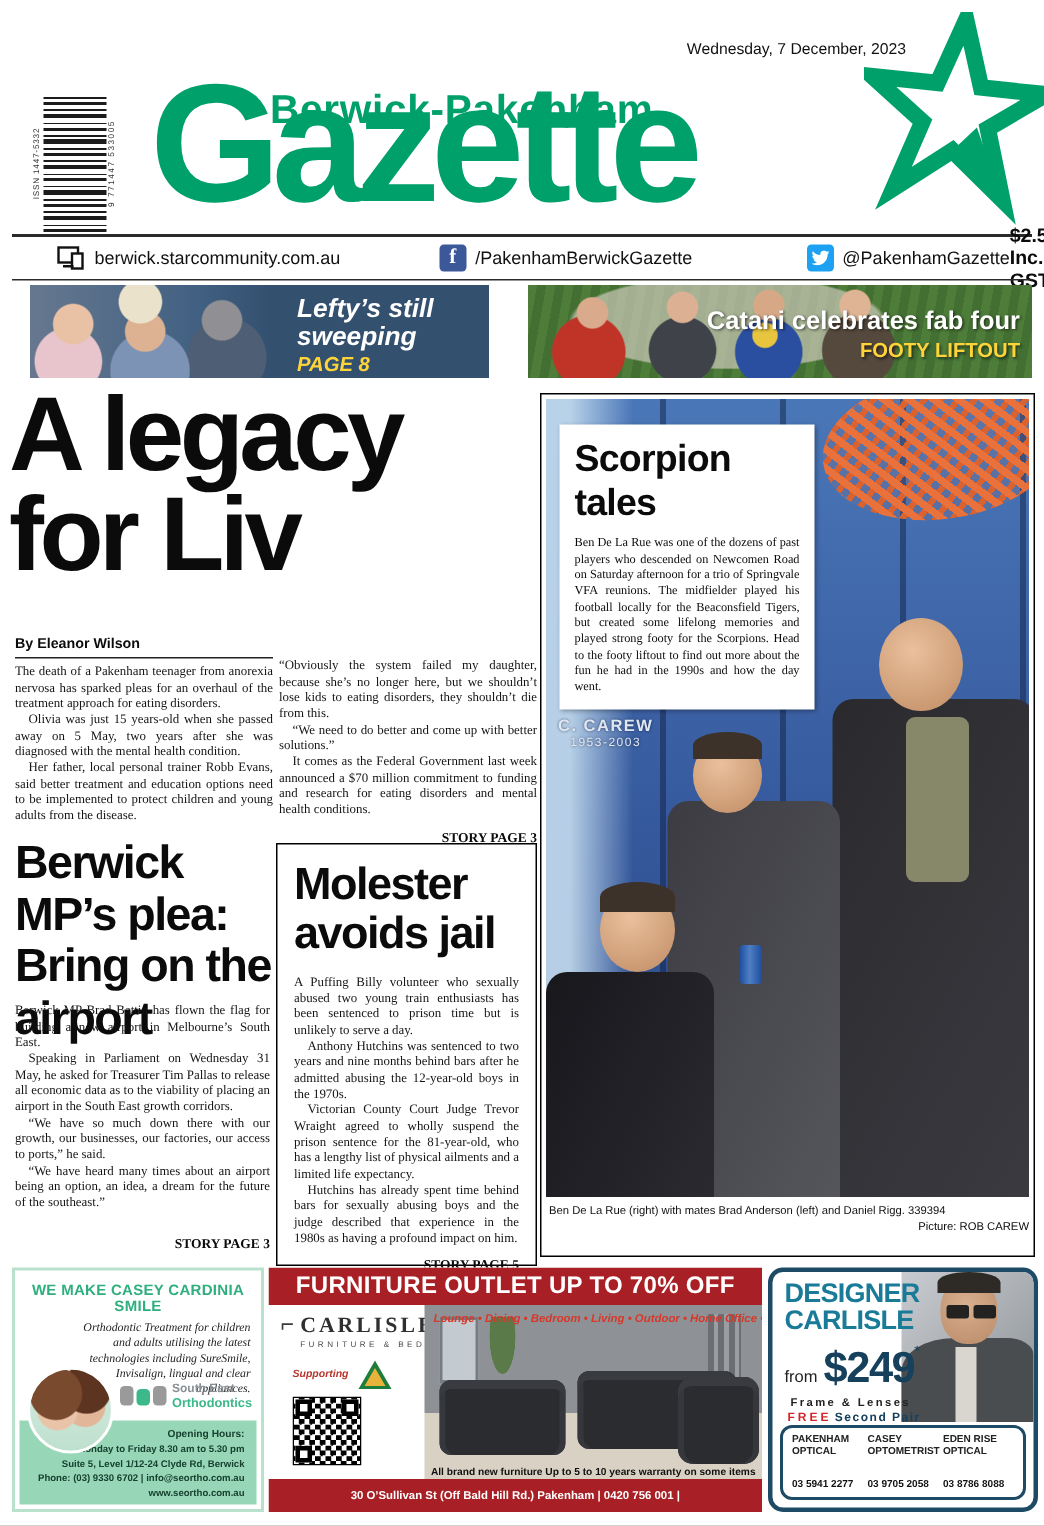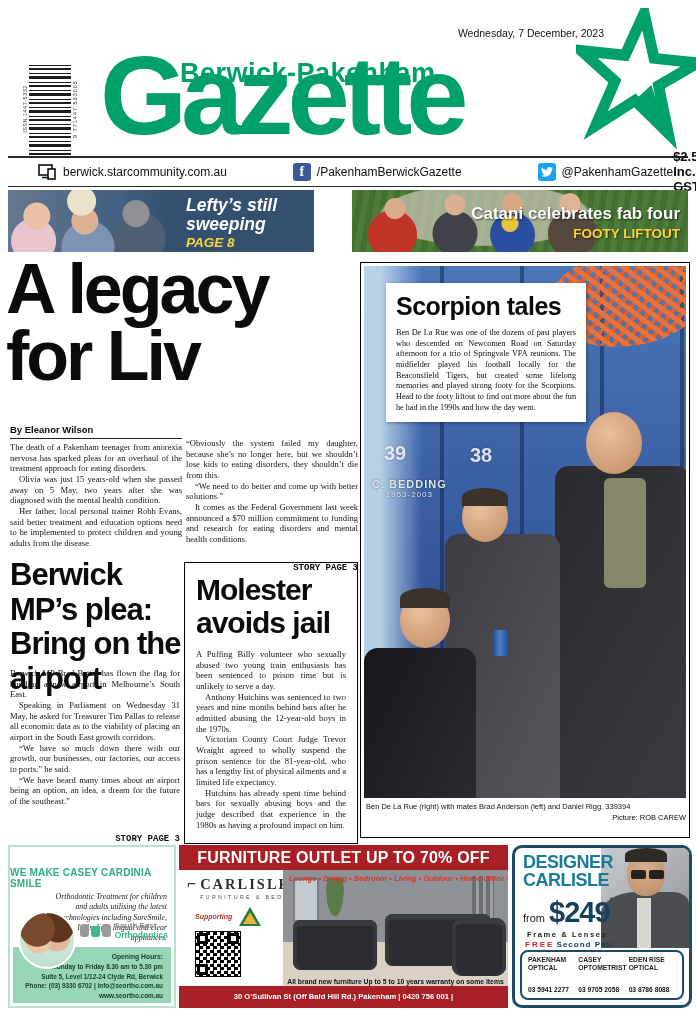--- a/index.html
+++ b/index.html
@@ -34,21 +34,21 @@
   .c-item{display:flex;align-items:center;gap:6px;font-size:12px;color:#111}
   .c-web{margin-left:30px}
   .c-fb{margin-left:66px}
   .c-tw{margin-left:76px}
   .price{margin-left:auto;margin-right:14px;font-size:13px;font-weight:bold}
   .fb-badge{width:18px;height:18px;background:#3b5998;color:#fff;border-radius:3px;font-weight:bold;font-size:14px;text-align:center;line-height:18px;font-family:"Liberation Serif",serif}
   .tw-badge{width:18px;height:18px;background:#1da1f2;border-radius:3px;display:flex;align-items:center;justify-content:center}
 
   
   .banner{position:absolute;top:190px;height:62px;overflow:hidden}
-  .banner-l{left:8px;width:306px;background:var(--navy)}
+  .banner-l{left:20px;width:306px;background:var(--navy)}
   .banner-r{left:352px;width:336px;background:repeating-linear-gradient(100deg,#4e7d3a 0 6px,#446f33 6px 12px)}
   .b1-photo{position:absolute;left:0;top:0;width:160px;height:100%;
     background:
       radial-gradient(circle at 18% 42%, #e9c2a6 0 13px, rgba(0,0,0,0) 14px),
       radial-gradient(circle at 16% 82%, #e8c4cc 0 22px, rgba(0,0,0,0) 23px),
       radial-gradient(circle at 46% 18%, #eae2ca 0 14px, rgba(0,0,0,0) 15px),
       radial-gradient(circle at 48% 50%, #dcb292 0 13px, rgba(0,0,0,0) 14px),
       radial-gradient(circle at 50% 92%, #7c93b5 0 26px, rgba(0,0,0,0) 27px),
       radial-gradient(circle at 80% 38%, #8f8f94 0 13px, rgba(0,0,0,0) 14px),
       radial-gradient(circle at 82% 78%, #4e5e75 0 26px, rgba(0,0,0,0) 27px),
@@ -71,21 +71,21 @@
   .b2-ref{color:var(--yellow);font-size:13.5px;margin-top:2px}
 
   
   .serif{font-family:"Liberation Serif",serif}
   .lead-hl{position:absolute;left:6px;top:256px;width:352px;font-size:70px;font-weight:bold;letter-spacing:-3px;line-height:.95;color:var(--ink)}
   .byline{position:absolute;left:10px;top:424px;width:172px;font-size:9.5px;font-weight:bold;border-bottom:1.5px solid #222;padding-bottom:3px}
   .body-col p{font-size:8.6px;line-height:1.24;text-align:justify;color:#141414}
   .body-col p.ind{text-indent:9px}
   .col1{position:absolute;left:10px;top:442px;width:172px}
   .col2{position:absolute;left:186px;top:438px;width:172px}
-  .storyref{font-weight:bold;font-size:9px;text-align:right;font-family:Liberation Mono, monospace;margin-top:18px}
+  .storyref{font-weight:bold;font-size:9px;text-align:right;font-family:Liberation Serif, serif;margin-top:8px}
   .air-hl{position:absolute;left:10px;top:558px;width:172px;font-size:31px;font-weight:bold;letter-spacing:-1px;line-height:1.12}
   .air-body{position:absolute;left:10px;top:668px;width:170px}
   .air-ref{position:absolute;left:10px;top:816px;width:170px}
   .court-box{position:absolute;left:184px;top:562px;width:174px;height:282px;border:1.5px solid #000;padding:10px 11px}
   .court-hl{font-size:30px;font-weight:bold;letter-spacing:-1px;line-height:1.1;margin-bottom:10px}
 
   
   .photo{position:absolute;left:360px;top:262px;width:330px;height:576px;border:1px solid #000;background:#fff;padding:3px}
   .photo-img{position:relative;width:100%;height:532px;overflow:hidden;background:linear-gradient(180deg,#4a77b8 0,#35589c 55%,#2c4a86 100%)}
   .lockers{position:absolute;inset:0;background:
@@ -99,27 +99,27 @@
   .plaque-name{font-size:11px;font-weight:bold;letter-spacing:1px}
   .plaque-years{font-size:8px;letter-spacing:1px}
   .person{position:absolute}
   .head{position:absolute;border-radius:50%;background:radial-gradient(circle at 40% 35%, #eac09c, #c08c64)}
   .hair{position:absolute;border-radius:50% 50% 0 0;background:#3d3229}
   .torso{position:absolute;border-radius:14px 14px 0 0}
   .shirt{position:absolute;background:#87876a;border-radius:6px}
   .can{position:absolute;width:15px;height:26px;background:linear-gradient(90deg,#1d4e9e,#4f7ec4 45%,#1d4e9e);border-radius:3px}
   .photo-cap{padding:4px 2px 0 2px;font-size:7.5px;color:#111}
   .photo-credit{text-align:right;margin-top:2px;font-size:7.5px}
-  .scorp{position:absolute;left:22px;top:17px;width:200px;background:#fff;padding:9px 10px;box-shadow:1px 1px 3px rgba(0,0,0,.35)}
+  .scorp{position:absolute;left:9px;top:17px;width:170px;background:#fff;padding:9px 10px;box-shadow:1px 1px 3px rgba(0,0,0,.35)}
   .scorp-hl{font-size:25px;font-weight:bold;letter-spacing:-.5px;margin-bottom:7px}
   .scorp-body{font-family:"Liberation Serif",serif;font-size:8.2px;line-height:1.3;text-align:justify}
 
   
   .ad-ortho{position:absolute;left:8px;top:845px;width:168px;height:163px;border:2px solid #b9e1cd;background:#fff}
-  .ortho-title{color:#2fae7e;font-size:10px;font-weight:bold;text-align:left;padding-top:20px;letter-spacing:.2px}
+  .ortho-title{color:#2fae7e;font-size:10px;font-weight:bold;text-align:center;padding-top:8px;letter-spacing:.2px}
   .ortho-body{font-family:"Liberation Serif",serif;font-style:italic;font-size:7.9px;line-height:1.3;text-align:right;padding:3px 7px 0 34px;color:#222}
   .ortho-circle{position:absolute;left:8px;top:64px;width:58px;height:58px;border-radius:50%;z-index:2;border:2px solid #fff;
       background:
         radial-gradient(circle at 32% 30%, #7a4a2e 0 17px, rgba(0,0,0,0) 18px),
         radial-gradient(circle at 70% 24%, #5d3420 0 16px, rgba(0,0,0,0) 17px),
         radial-gradient(circle at 34% 50%, #e9c4a8 0 13px, rgba(0,0,0,0) 14px),
         radial-gradient(circle at 68% 46%, #e2b699 0 13px, rgba(0,0,0,0) 14px),
         linear-gradient(#d6ecdf,#bfe0cf)}
   .ortho-logo{position:absolute;right:6px;top:74px;display:flex;align-items:center;gap:4px;z-index:2}
   .tooth{display:flex;gap:2px;align-items:flex-end}
@@ -277,21 +277,21 @@
     <div class="storyref">STORY PAGE 5</div>
   </div>
 
   <div class="photo">
     <div class="photo-img">
       <div class="lockers"></div>
       <div class="net"></div>
       <div class="lock-num ln39">39</div>
       <div class="lock-num ln38">38</div>
       <div class="plaque">
-        <div class="plaque-name">C. BEDDING</div>
+        <div class="plaque-name">C. CAREW</div>
         <div class="plaque-years">1953-2003</div>
       </div>
 
       <div class="person">
         <div class="torso" style="left:191px;top:200px;width:135px;height:332px;background:linear-gradient(120deg,#2a2a2e,#3a3a40)"></div>
         <div class="shirt" style="left:240px;top:212px;width:42px;height:110px"></div>
         <div class="head" style="left:222px;top:146px;width:56px;height:62px"></div>
       </div>
 
       <div class="person">

